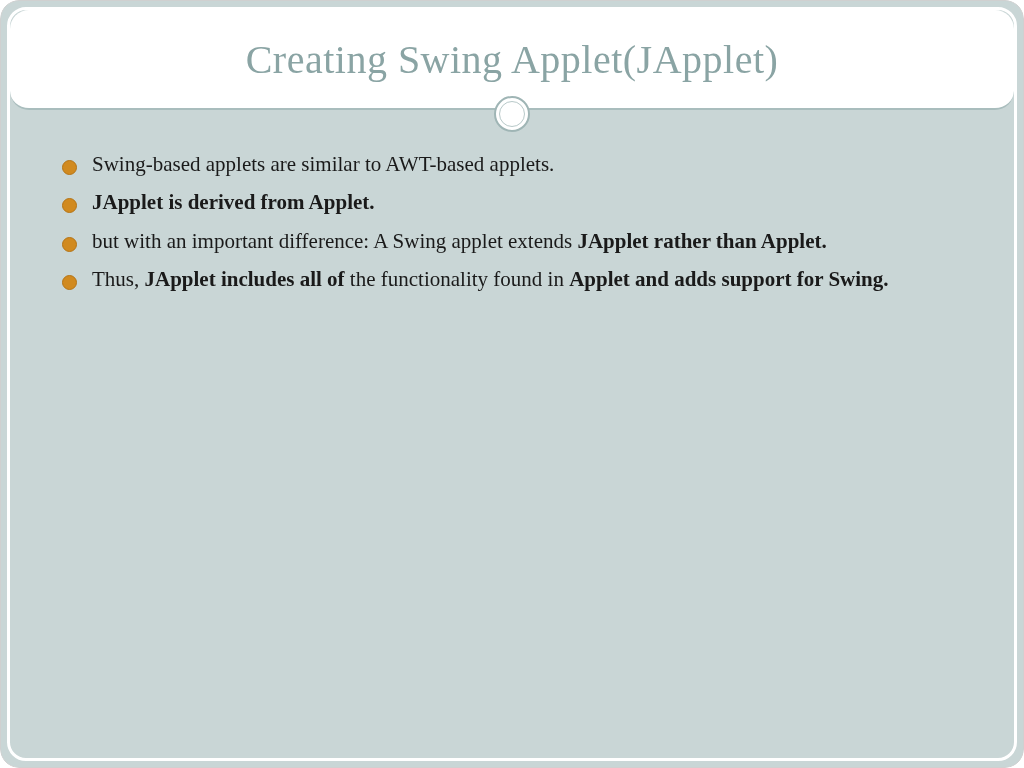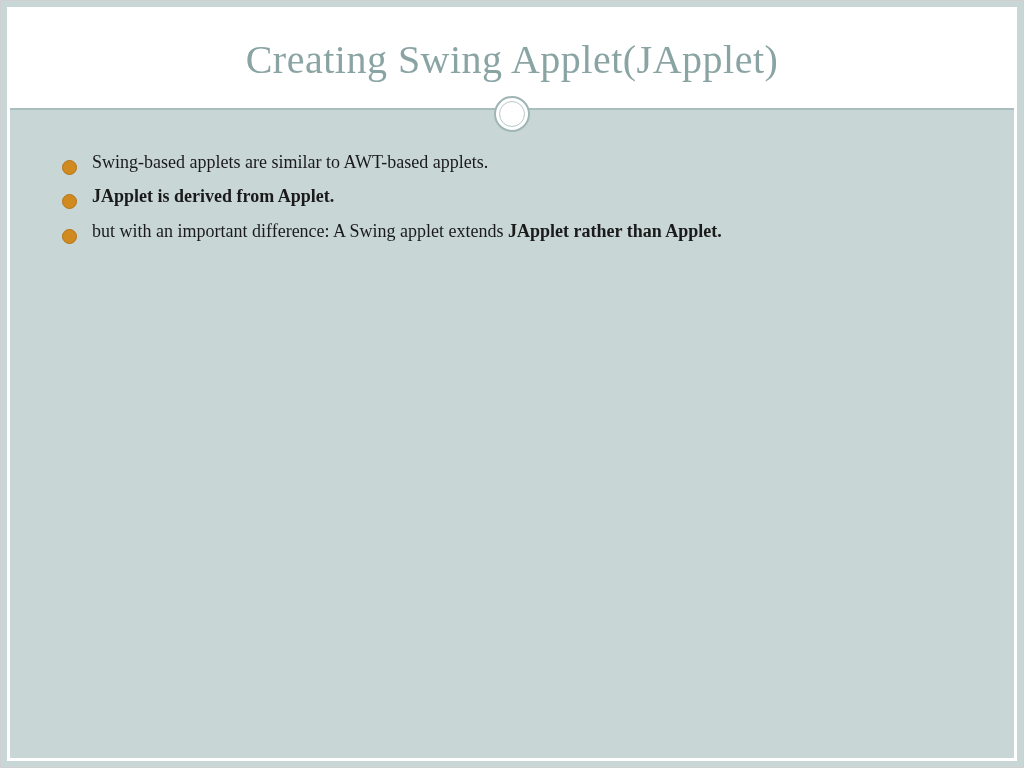--- a/index.html
+++ b/index.html
@@ -1,15 +1,15 @@
 <!DOCTYPE html>
 <html><head>
 <meta charset="utf-8">
 <style>
-  * { margin: 0; padding: 0; box-sizing: border-box; }
+  * { margin: 0; padding: 0; box-sizing: border-box; border-radius: 19px; }
   html, body { width: 1024px; height: 768px; overflow: hidden; font-family: Georgia, 'Times New Roman', serif; background: #fff; }
   .slide {
     position: relative;
     width: 1024px;
     height: 768px;
     background: #c9d6d6;
     border: 1px solid #d0d0d0;
   }
   .slide-inner {
     position: absolute;
@@ -50,21 +50,21 @@
     border-radius: 50%;
   }
   .body {
     padding: 40px 48px 20px 48px;
   }
   ul.bullets { list-style: none; }
   ul.bullets li {
     position: relative;
     padding-left: 34px;
     margin-bottom: 10px;
-    font-size: 18px;
+    font-size: 21px;
     line-height: 1.35;
     color: #1a1a1a;
   }
   ul.bullets li::before {
     content: "";
     position: absolute;
     left: 4px;
     top: 10px;
     width: 13px; height: 13px;
     border-radius: 50%;
@@ -80,16 +80,17 @@
   <div class="slide-inner">
     <div class="header">
       <h1 class="title">Creating Swing Applet(JApplet)</h1>
     </div>
     <div class="circle-ornament"></div>
     <div class="body">
       <ul class="bullets">
           <li><span>Swing-based applets are similar to AWT-based applets.</span></li>
           <li><span class="b">JApplet is derived from Applet.</span></li>
           <li><span>but with an important difference: A Swing applet extends </span><span class="b">JApplet rather than Applet.</span></li>
+          <li><span>Thus, </span><span class="b">JApplet includes all of </span><span>the functionality found in </span><span class="b">Applet and adds support for Swing.</span></li>
         </ul>
     </div>
   </div>
 </div>
 
 </body></html>

